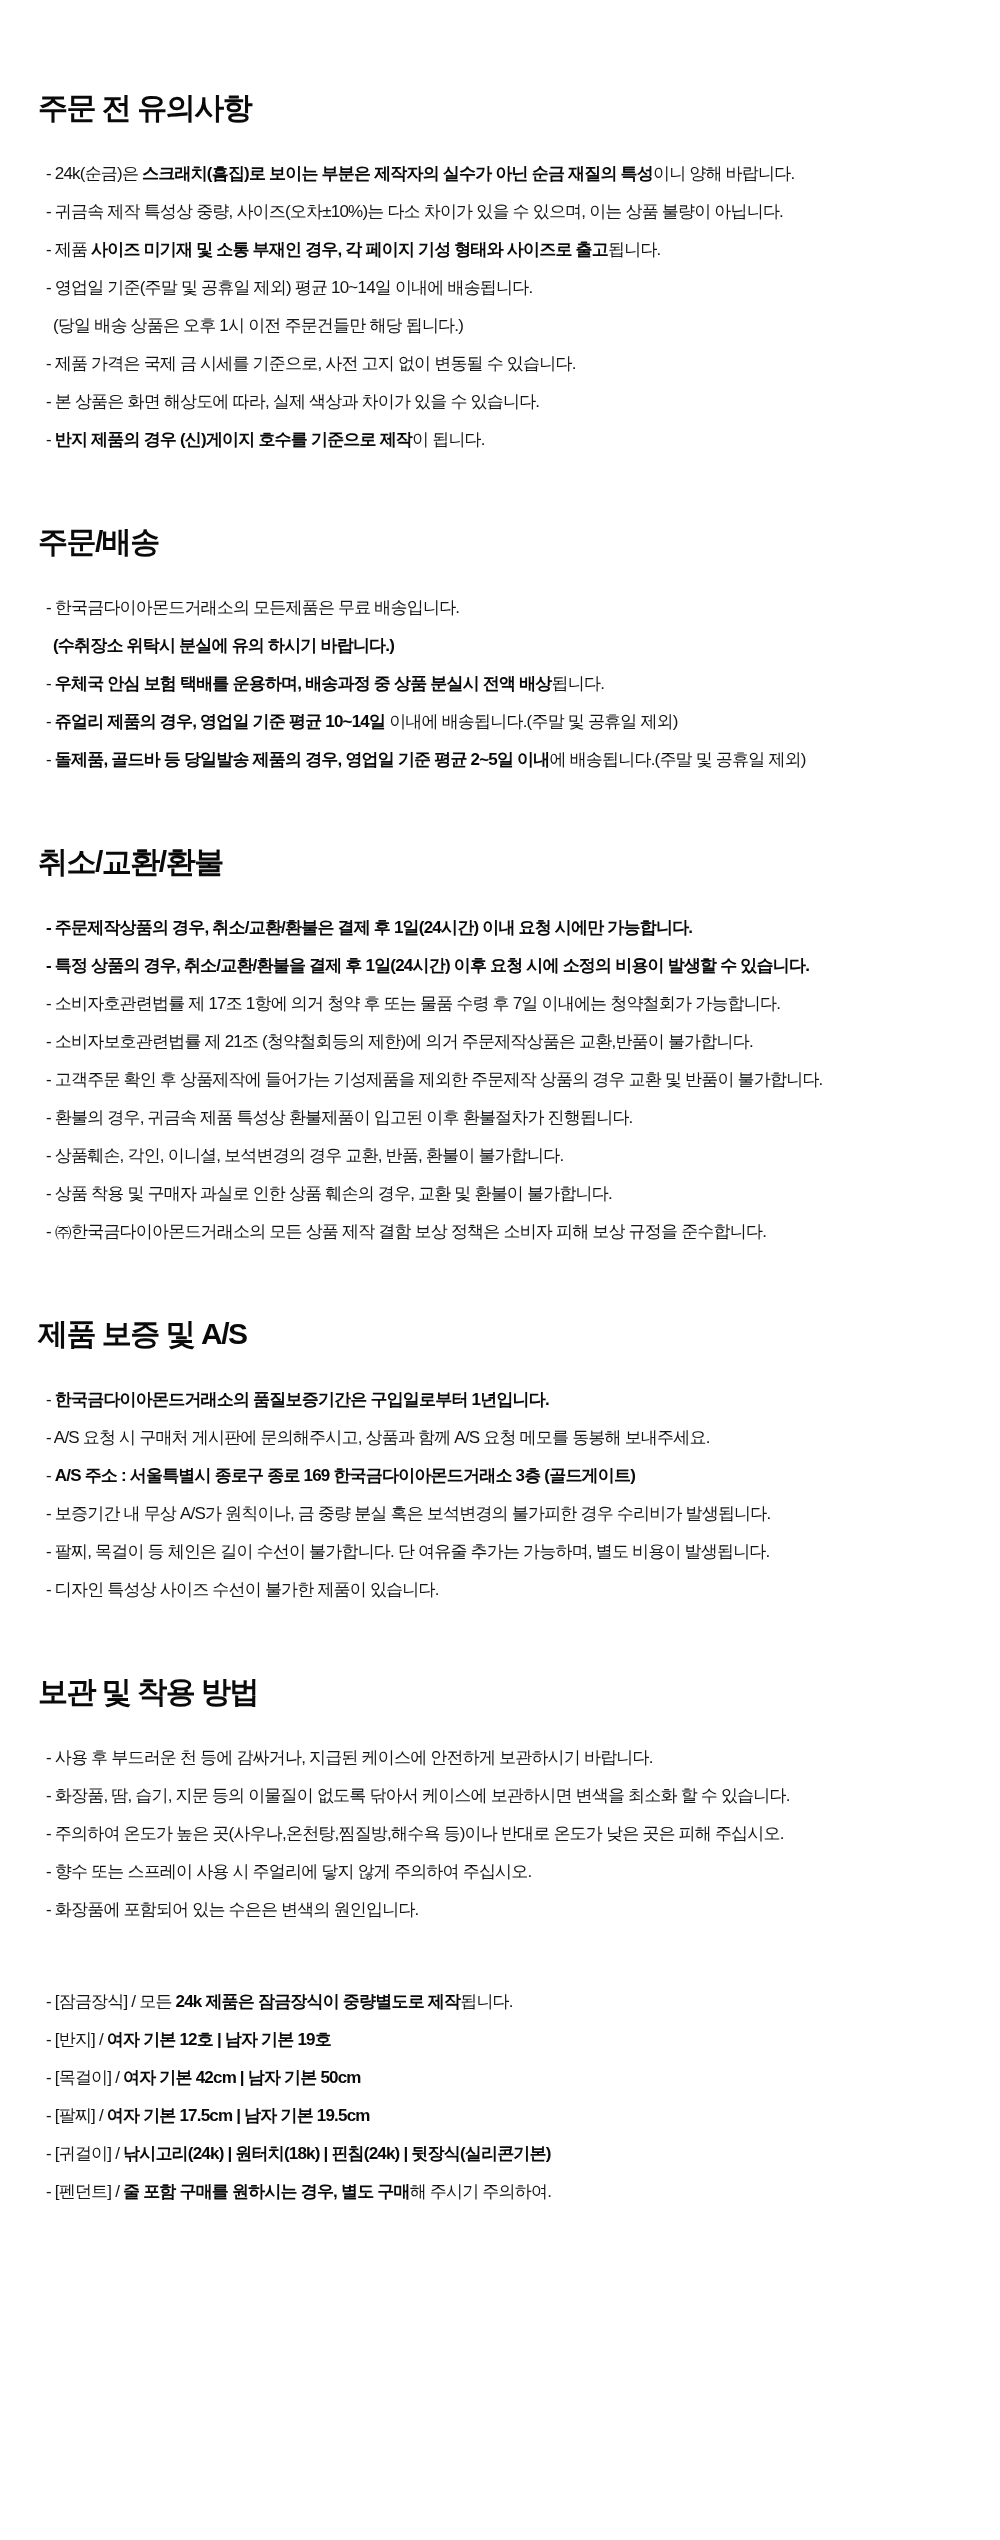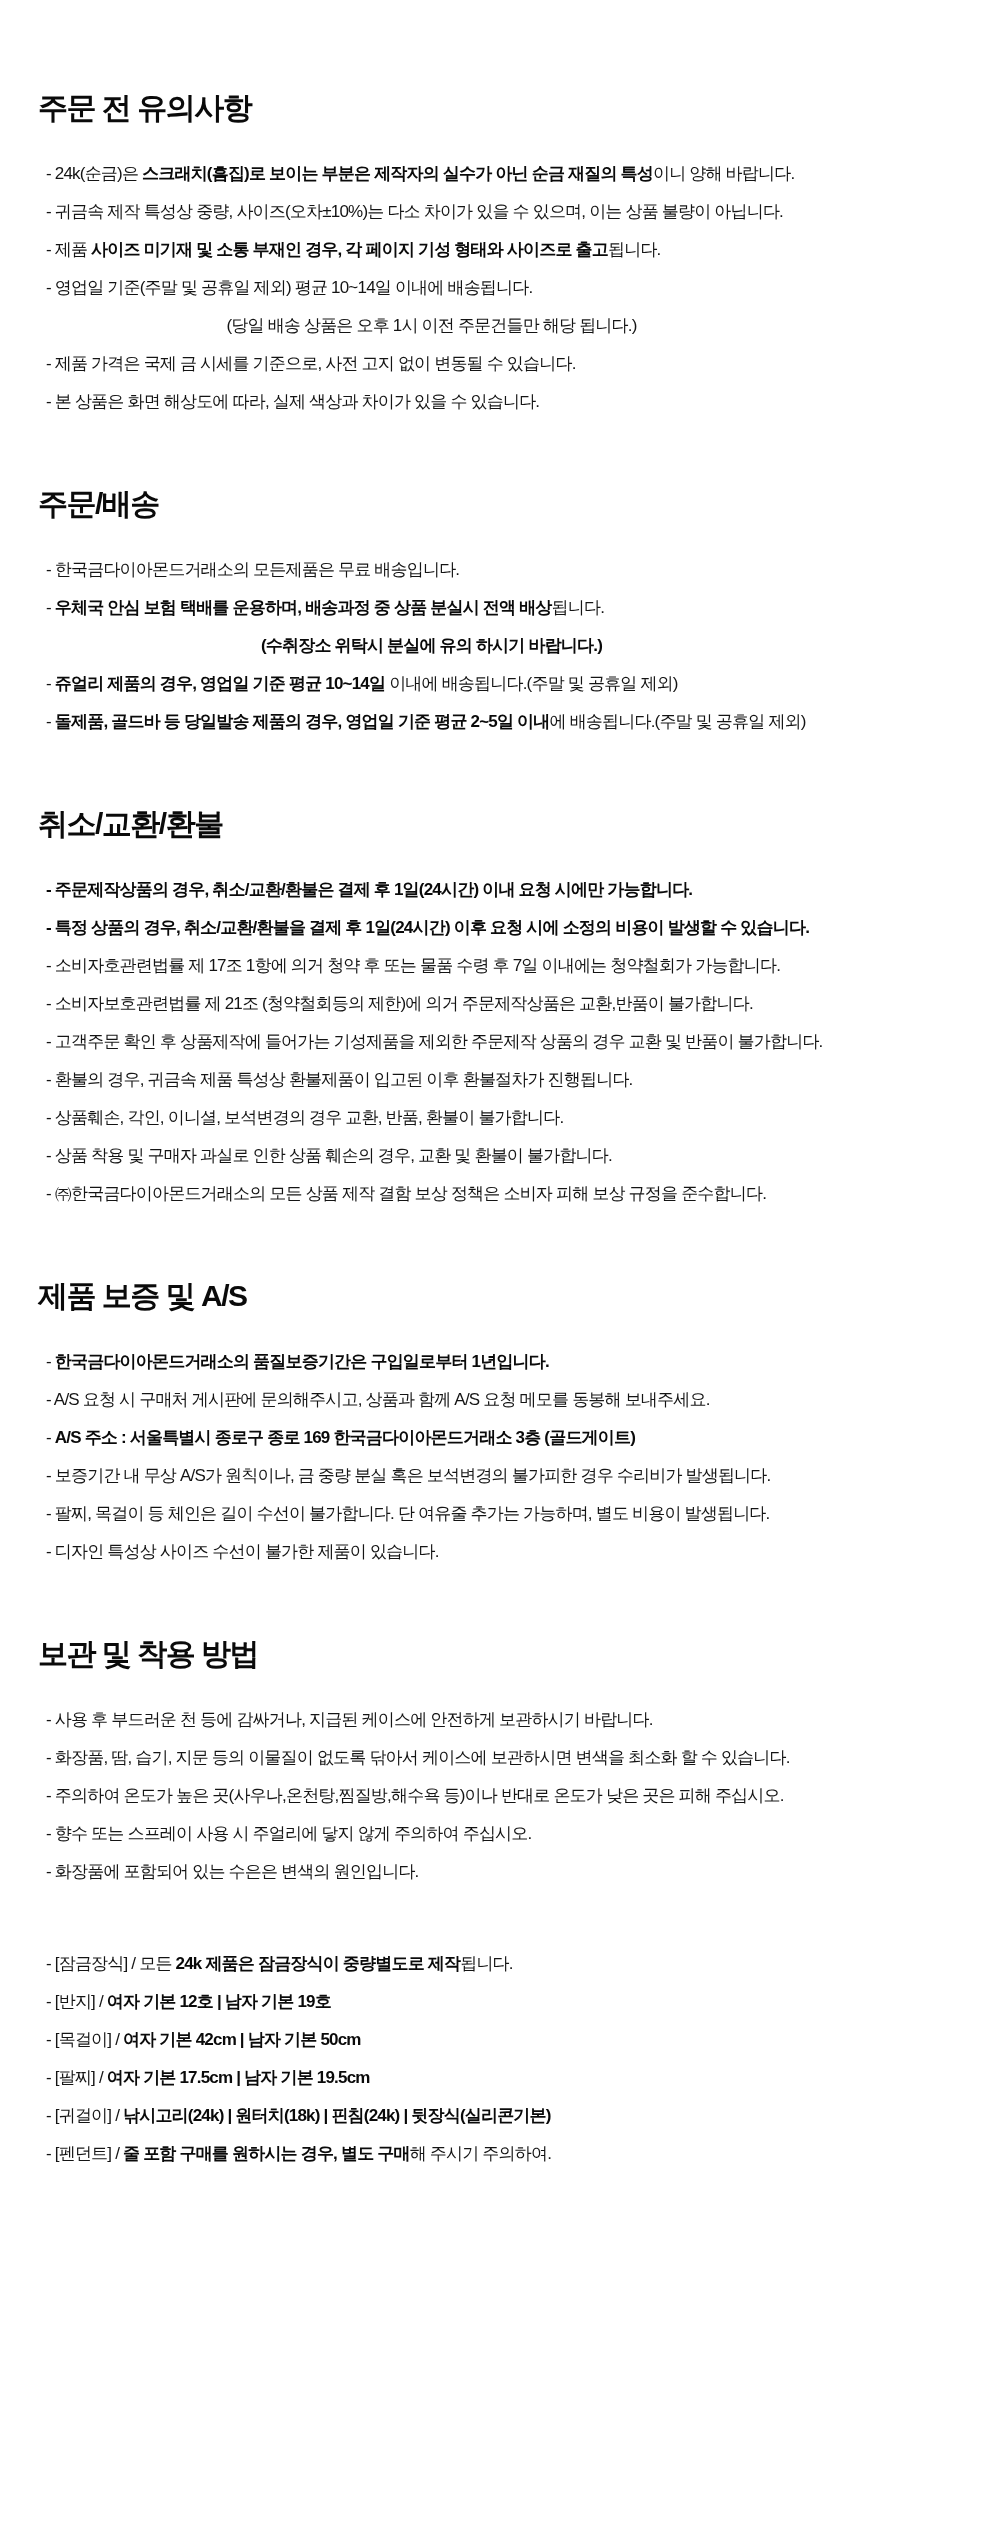--- a/index.html
+++ b/index.html
@@ -32,47 +32,47 @@
   p.notice-line {
     font-size: 17px;
     line-height: 20px;
     margin: 0 0 18px 8px;
     letter-spacing: -0.8px;
     white-space: nowrap;
     color: #141414;
   }
   p.notice-line.indent {
     padding-left: 7px;
-    text-align: center;
   }
   .seg { font-weight: 400; }
   .seg.bold { font-weight: 700; color: #0a0a0a; }
 </style>
 </head>
 <body>
 
 <main class="page" id="notice-root">
     <section class="notice-section">
       <h2 class="section-title">주문 전 유의사항</h2>
       <div>
         <p class="notice-line"><span class="seg">- 24k(순금)은 </span><span class="seg bold">스크래치(흠집)로 보이는 부분은 제작자의 실수가 아닌 순금 재질의 특성</span><span class="seg">이니 양해 바랍니다.</span></p>
         <p class="notice-line"><span class="seg">- 귀금속 제작 특성상 중량, 사이즈(오차±10%)는 다소 차이가 있을 수 있으며, 이는 상품 불량이 아닙니다.</span></p>
         <p class="notice-line"><span class="seg">- 제품 </span><span class="seg bold">사이즈 미기재 및 소통 부재인 경우, 각 페이지 기성 형태와 사이즈로 출고</span><span class="seg">됩니다.</span></p>
         <p class="notice-line"><span class="seg">- 영업일 기준(주말 및 공휴일 제외) 평균 10~14일 이내에 배송됩니다.</span></p>
         <p class="notice-line indent"><span class="seg">(당일 배송 상품은 오후 1시 이전 주문건들만 해당 됩니다.)</span></p>
         <p class="notice-line"><span class="seg">- 제품 가격은 국제 금 시세를 기준으로, 사전 고지 없이 변동될 수 있습니다.</span></p>
         <p class="notice-line"><span class="seg">- 본 상품은 화면 해상도에 따라, 실제 색상과 차이가 있을 수 있습니다.</span></p>
+        <p class="notice-line"><span class="seg">- </span><span class="seg bold">반지 제품의 경우 (신)게이지 호수를 기준으로 제작</span><span class="seg">이 됩니다.</span></p>
       </div>
     </section>
     <section class="notice-section">
       <h2 class="section-title">주문/배송</h2>
       <div>
         <p class="notice-line"><span class="seg">- 한국금다이아몬드거래소의 모든제품은 무료 배송입니다.</span></p>
+        <p class="notice-line indent"><span class="seg bold">(수취장소 위탁시 분실에 유의 하시기 바랍니다.)</span></p>
         <p class="notice-line"><span class="seg">- </span><span class="seg bold">우체국 안심 보험 택배를 운용하며, 배송과정 중 상품 분실시 전액 배상</span><span class="seg">됩니다.</span></p>
-        <p class="notice-line indent"><span class="seg bold">(수취장소 위탁시 분실에 유의 하시기 바랍니다.)</span></p>
         <p class="notice-line"><span class="seg">- </span><span class="seg bold">쥬얼리 제품의 경우, 영업일 기준 평균 10~14일</span><span class="seg"> 이내에 배송됩니다.(주말 및 공휴일 제외)</span></p>
         <p class="notice-line"><span class="seg">- </span><span class="seg bold">돌제품, 골드바 등 당일발송 제품의 경우, 영업일 기준 평균 2~5일 이내</span><span class="seg">에 배송됩니다.(주말 및 공휴일 제외)</span></p>
       </div>
     </section>
     <section class="notice-section">
       <h2 class="section-title">취소/교환/환불</h2>
       <div>
         <p class="notice-line"><span class="seg bold">- 주문제작상품의 경우, 취소/교환/환불은 결제 후 1일(24시간) 이내 요청 시에만 가능합니다.</span></p>
         <p class="notice-line"><span class="seg bold">- 특정 상품의 경우, 취소/교환/환불을 결제 후 1일(24시간) 이후 요청 시에 소정의 비용이 발생할 수 있습니다.</span></p>
         <p class="notice-line"><span class="seg">- 소비자호관련법률 제 17조 1항에 의거 청약 후 또는 물품 수령 후 7일 이내에는 청약철회가 가능합니다.</span></p>

